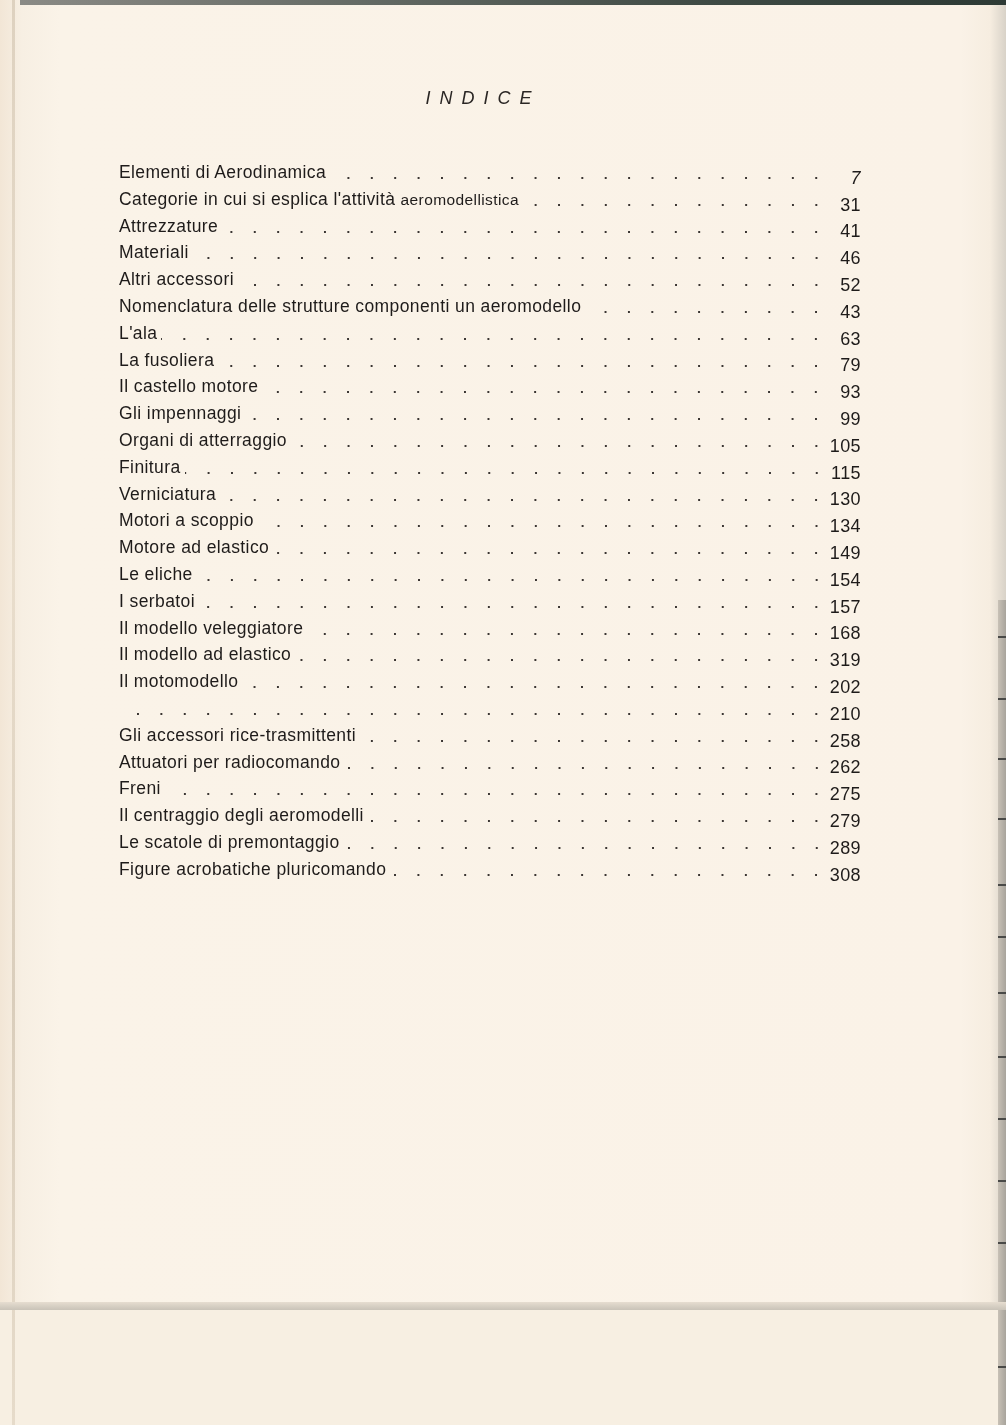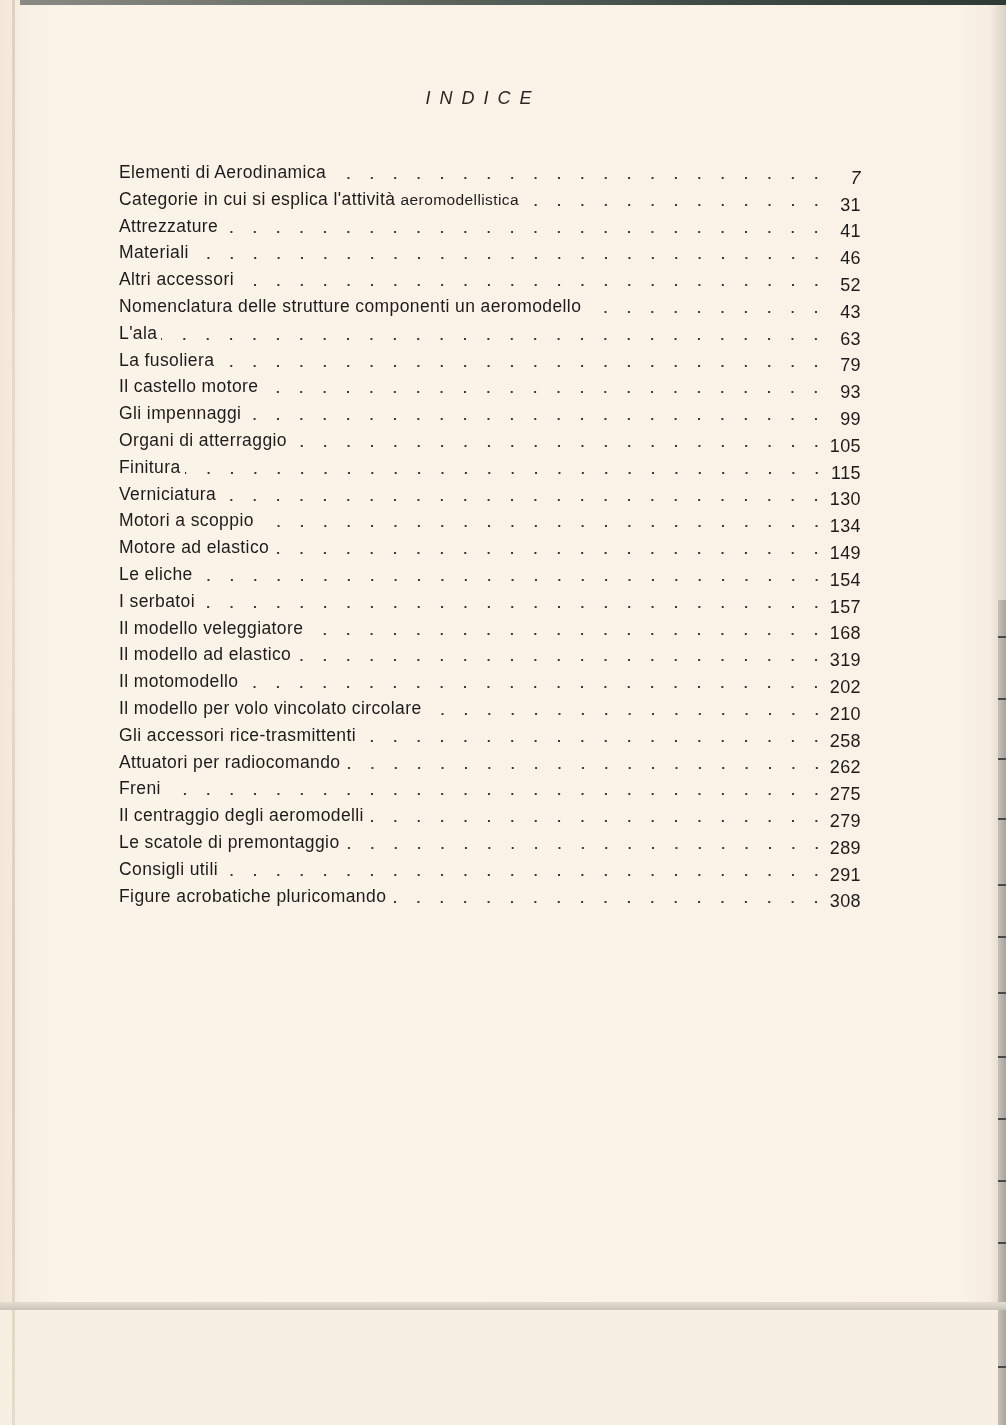--- a/index.html
+++ b/index.html
@@ -181,21 +181,20 @@
         <span class="label"><span>Il modello ad elastico</span></span>
         <span class="leader"></span>
         <span class="num">319</span>
       </div>
       <div class="row">
         <span class="label"><span>Il motomodello</span></span>
         <span class="leader"></span>
         <span class="num">202</span>
       </div>
       <div class="row">
-        <span class="label"><span>Il modello per volo vincolato circolare</span></span>
         <span class="leader"></span>
         <span class="num">210</span>
       </div>
       <div class="row">
         <span class="label"><span>Gli accessori rice-trasmittenti</span></span>
         <span class="leader"></span>
         <span class="num">258</span>
       </div>
       <div class="row">
         <span class="label"><span>Attuatori per radiocomando</span></span>
@@ -209,25 +208,20 @@
       </div>
       <div class="row">
         <span class="label"><span>Il centraggio degli aeromodelli</span></span>
         <span class="leader"></span>
         <span class="num">279</span>
       </div>
       <div class="row">
         <span class="label"><span>Le scatole di premontaggio</span></span>
         <span class="leader"></span>
         <span class="num">289</span>
-      </div>
-      <div class="row">
-        <span class="label"><span>Consigli utili</span></span>
-        <span class="leader"></span>
-        <span class="num">291</span>
       </div>
       <div class="row">
         <span class="label"><span>Figure acrobatiche pluricomando</span></span>
         <span class="leader"></span>
         <span class="num">308</span>
       </div>
     </div>
 </div>
 
 </body></html>

